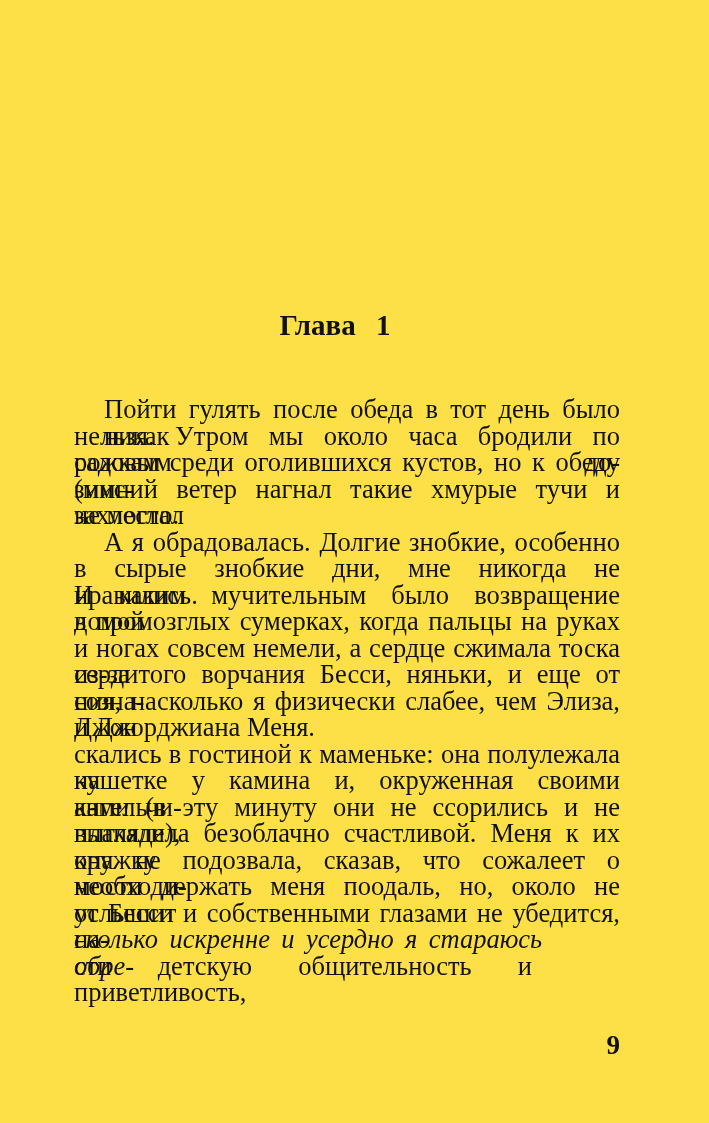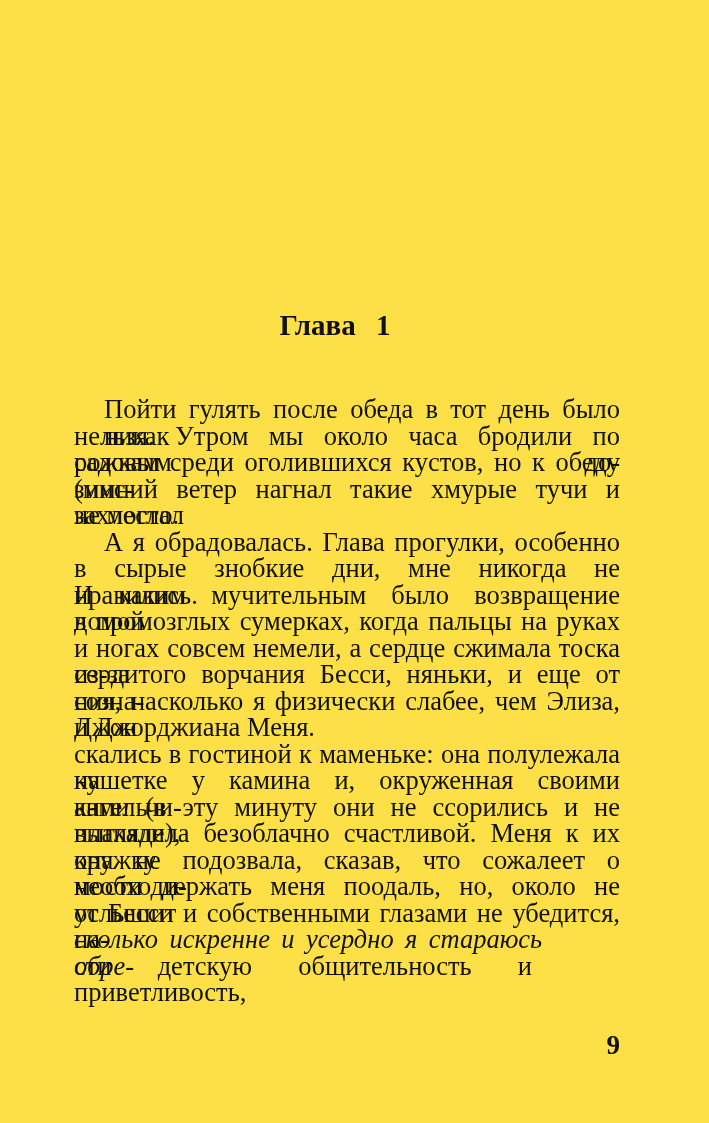--- a/index.html
+++ b/index.html
@@ -68,21 +68,21 @@
 <div class="page">
   <h1 class="chapter-title">Глава 1</h1>
 
   <div class="text-block">
 
     <div class="line indent">Пойти гулять после обеда в тот день было никак</div>
       <div class="line">нельзя. Утром мы около часа бродили по садовым до-</div>
       <div class="line">рожкам среди оголившихся кустов, но к обеду (мис-</div>
       <div class="line">зимний ветер нагнал такие хмурые тучи и захлестал</div>
       <div class="line nojustify">не могло.</div>
-      <div class="line indent">А я обрадовалась. Глава прогулки, особенно</div>
+      <div class="line indent">А я обрадовалась. Долгие знобкие, особенно</div>
       <div class="line">в сырые знобкие дни, мне никогда не нравились.</div>
       <div class="line">И каким мучительным было возвращение домой</div>
       <div class="line">в промозглых сумерках, когда пальцы на руках</div>
       <div class="line">и ногах совсем немели, а сердце сжимала тоска из-за</div>
       <div class="line">сердитого ворчания Бесси, няньки, и еще от созна-</div>
       <div class="line">ния, насколько я физически слабее, чем Элиза, Джон</div>
       <div class="line nojustify">и Джорджиана Меня.</div>
       <div class="line">скались в гостиной к маменьке: она полулежала на</div>
       <div class="line">кушетке у камина и, окруженная своими ангельчи-</div>
       <div class="line">ками (в эту минуту они не ссорились и не плакали),</div>

